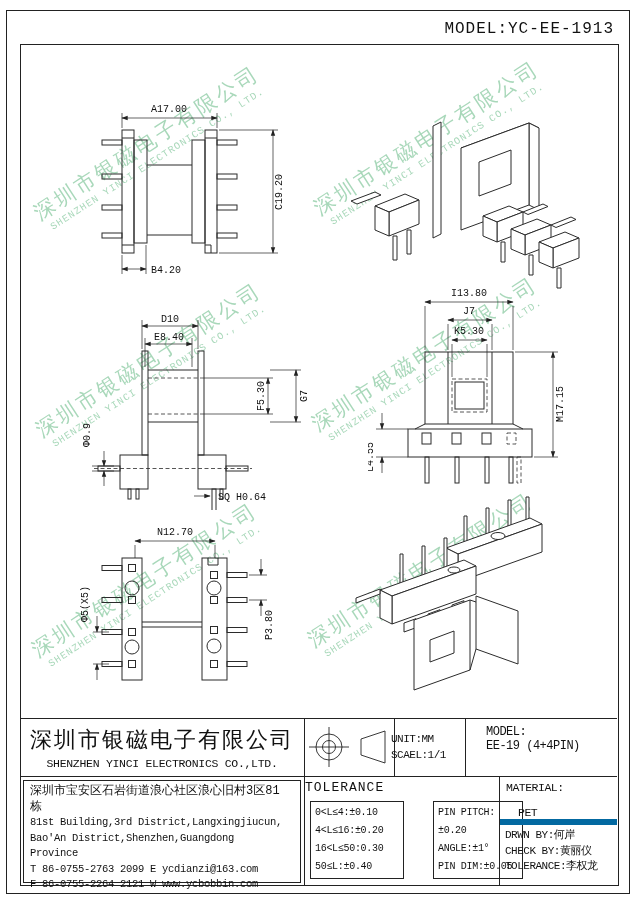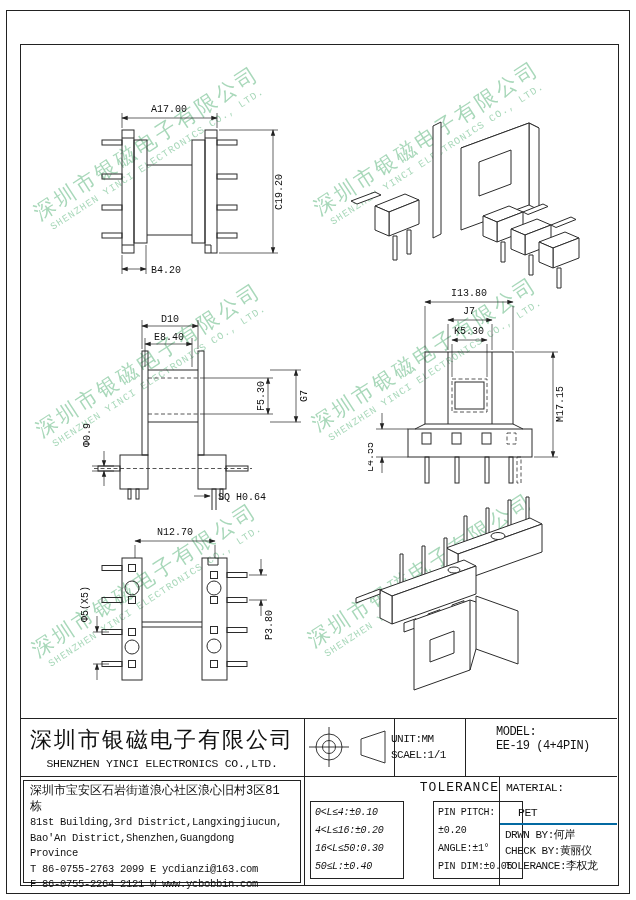--- a/index.html
+++ b/index.html
@@ -20,44 +20,45 @@
   .wm .l2{font-size:10px;letter-spacing:1px;white-space:nowrap;}
   
   .tblock{position:absolute;left:20px;top:718px;width:597px;height:166px;border-top:1px solid #222;}
   .cell{position:absolute;box-sizing:border-box;}
   .c-company{left:0;top:0;width:285px;height:57px;border-right:1px solid #222;text-align:center;}
   .c-company .cn{font-size:22px;letter-spacing:2px;margin-top:6px;}
   .c-company .en{font-size:11.5px;letter-spacing:-.3px;margin-top:2px;}
   .c-proj{left:285px;top:0;width:90px;height:57px;border-right:1px solid #222;}
   .c-unit{left:366px;top:0;width:80px;height:57px;border-right:1px solid #222;
           font-size:11px;padding:12px 0 0 5px;line-height:16px;letter-spacing:-.5px;}
-  .c-model{left:468px;top:0;width:142px;height:57px;font-size:12px;padding:6px 0 0 8px;letter-spacing:-.5px;}
+  .c-model{left:458px;top:0;width:142px;height:57px;font-size:12px;padding:6px 0 0 8px;letter-spacing:-.5px;}
   .c-model .mv{margin-top:0;}
   .row2{position:absolute;left:0;top:57px;width:597px;height:109px;border-top:1px solid #222;}
   .c-address{left:0;top:0;width:285px;height:109px;border-right:1px solid #222;}
   .addr-box{position:absolute;left:3px;top:3px;right:3px;bottom:3px;border:1px solid #222;
             font-size:10.5px;letter-spacing:-.3px;line-height:15.5px;padding:3px 12px 0 6px;}
   .addr-box .cnline{font-size:12px;letter-spacing:0;}
   .c-tol{left:285px;top:0;width:195px;height:109px;border-right:1px solid #222;}
-  .tol-title{text-align:right;font-size:13px;margin-top:3px;letter-spacing:1px;}
+  .tol-title{text-align:left;font-size:13px;margin-top:3px;letter-spacing:1px;}
   .tol-box{position:absolute;border:1px solid #222;font-size:10px;letter-spacing:-.3px;
            line-height:18px;padding:2px 0 0 4px;box-sizing:border-box;}
-  .tol-left{left:5px;top:24px;width:94px;height:78px;font-style:italic;}
+  .tol-left{left:5px;top:24px;width:94px;height:78px;}
   .tol-right{left:102px;top:24px;width:90px;height:78px;margin-left:26px;}
   .c-material{left:480px;top:0;width:117px;height:109px;font-size:11.5px;letter-spacing:-.5px;}
-  .mat-top{height:48px;border-bottom:2px solid #0369a1;padding:4px 0 0 6px;box-sizing:border-box;}
+  .mat-top{height:48px;border-bottom:6px solid #0369a1;padding:4px 0 0 6px;box-sizing:border-box;}
   .mat-top .matv{margin-top:12px;padding-left:12px;}
   .mat-bottom{padding:3px 0 0 5px;line-height:15.5px;font-size:11px;}
 </style>
 </head>
 <body>
 
 <div class="page">
 
   <div class="outer-border"></div>
+  <div class="model-header">MODEL:YC-EE-1913</div>
 
   <div class="frame">
 
     <div class="wm" style="left:18px;top:155px;color:#6fbe8c;">
       <div class="l1">深圳市银磁电子有限公司</div>
         <div class="l2">SHENZHEN YINCI ELECTRONICS CO., LTD.</div>
       </div>
     <div class="wm" style="left:298px;top:150px;color:#6fbe8c;">
       <div class="l1">深圳市银磁电子有限公司</div>
         <div class="l2">SHENZHEN YINCI ELECTRONICS CO., LTD.</div>

